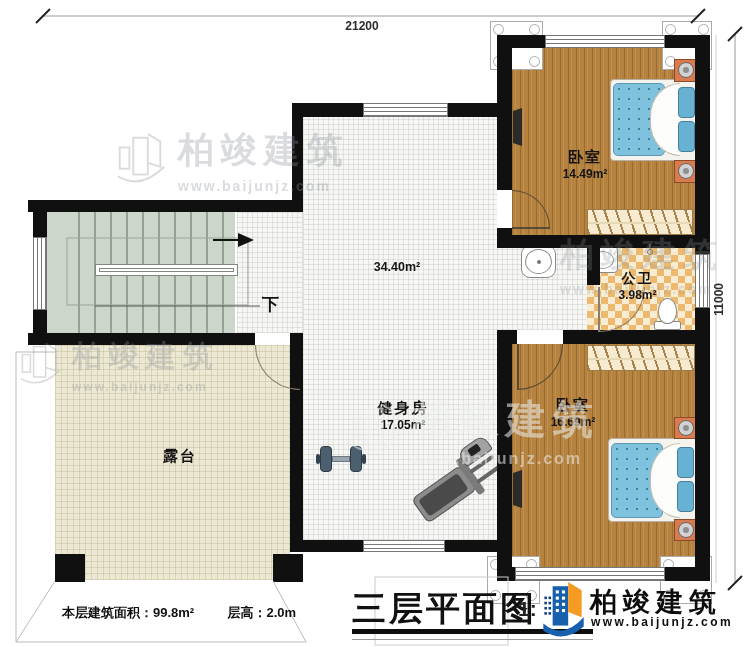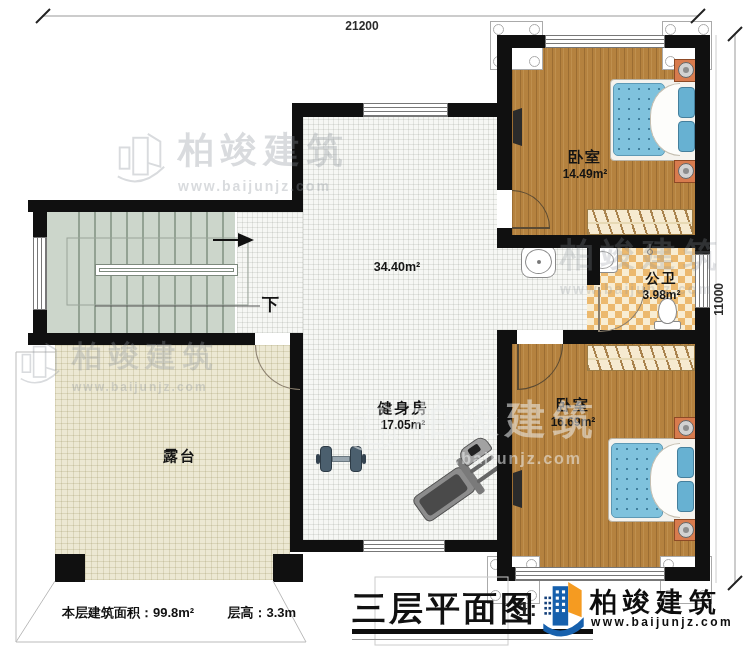--- a/index.html
+++ b/index.html
@@ -233,21 +233,21 @@
     <path d="M650,249 V244" stroke="#777" fill="none"></path>
   </svg>
 
   <div class="dim" style="left:330px;top:19px;width:64px;text-align:center;">21200</div>
   <div class="dim" style="left:712px;top:283px;writing-mode:vertical-rl;transform:rotate(180deg);">11000</div>
 
   <div class="room-label" style="left:540px;top:148px;width:90px;">
     <span class="nm">卧室</span>
     <span class="area">14.49m²</span>
   </div>
-  <div class="room-label" style="left:600px;top:270px;width:75px;padding-left:24px;">
+  <div class="room-label" style="left:600px;top:270px;width:75px;">
     <span class="nm" style="font-size:14px;">公卫</span>
     <span class="area">3.98m²</span>
   </div>
   <div class="room-label" style="left:528px;top:396px;width:90px;">
     <span class="nm">卧室</span>
     <span class="area">16.69m²</span>
   </div>
   <div class="room-label" style="left:358px;top:399px;width:90px;">
     <span class="nm">健身房</span>
     <span class="area">17.05m²</span>
@@ -338,16 +338,16 @@
         <rect x="4" y="31" width="2.5" height="2.5"></rect>
           <rect x="8" y="31" width="2.5" height="2.5"></rect>
       </g>
     </svg>
   </div>
   <div class="brand-name">柏竣建筑</div>
   <div class="brand-site">www.baijunjz.com</div>
   <div class="note">
     <span>本层建筑面积：99.8m²</span>
     <span style="display:inline-block;width:26px;"></span>
-    <span>层高：3.3m</span>
+    <span>层高：2.0m</span>
   </div>
 
 </div>
 
 </body></html>

